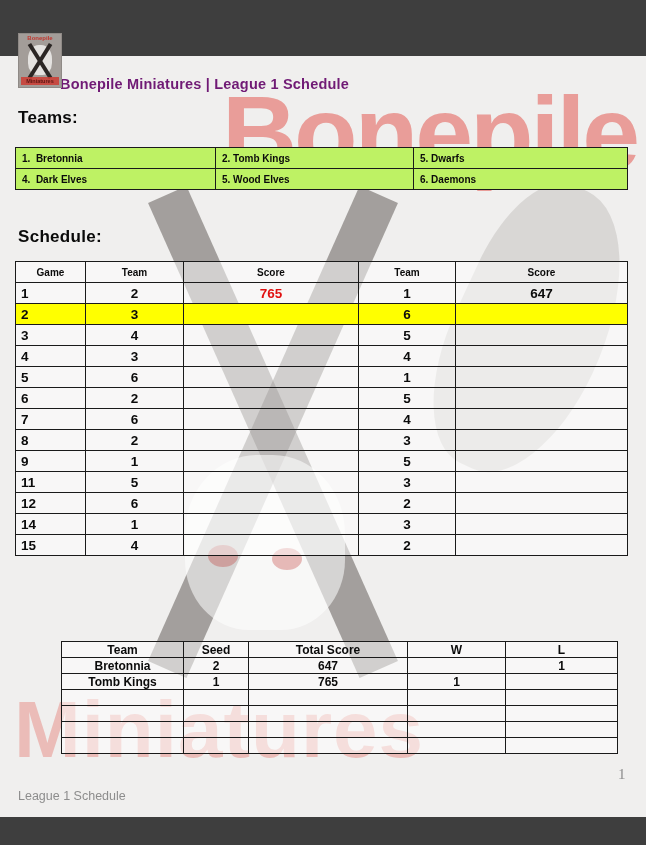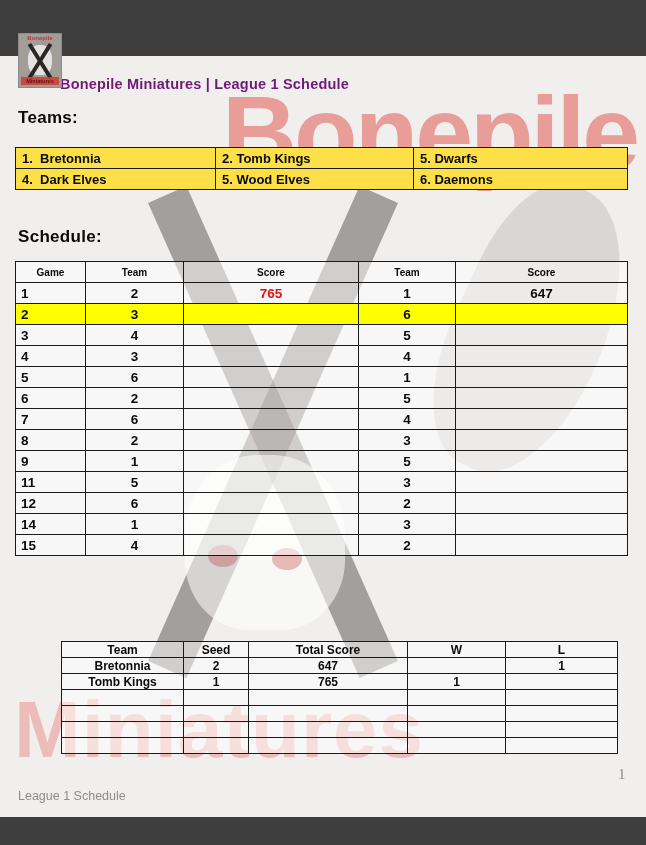--- a/index.html
+++ b/index.html
@@ -37,21 +37,21 @@
   .content{position:absolute;inset:0;z-index:2;}
   .section-heading{position:absolute;left:18px;font-size:17px;font-weight:700;color:#0a0a0a;letter-spacing:.3px;}
   #teams-heading{top:108px;}
   #schedule-heading{top:227px;}
 
   table{border-collapse:collapse;table-layout:fixed;position:absolute;}
   th,td{border:1.5px solid #1a1a1a;overflow:hidden;color:#0b0b0b;}
 
   
   .teams-table{left:15px;top:147px;width:612px;}
-  .teams-table td{height:20px;background:#fde047;font-size:13px;font-weight:bold;text-align:left;padding:0 0 0 6px;white-space:pre;}
+  .teams-table td{height:20px;background:#bef264;font-size:10px;font-weight:bold;text-align:left;padding:0 0 0 6px;white-space:pre;}
 
   
   .schedule-table{left:15px;top:261px;width:612px;}
   .schedule-table th{height:20px;background:rgba(255,255,255,.5);font-size:10px;font-weight:bold;text-align:center;padding:0;}
   .schedule-table td{height:20px;background:rgba(255,255,255,.5);font-size:13.5px;font-weight:bold;text-align:center;padding:0;}
   .schedule-table td.cell-left{text-align:left;padding-left:5px;}
   .schedule-table tr.highlight td{background:#ffff00;}
   .schedule-table td.score-red{color:#e01010;}
 
   

